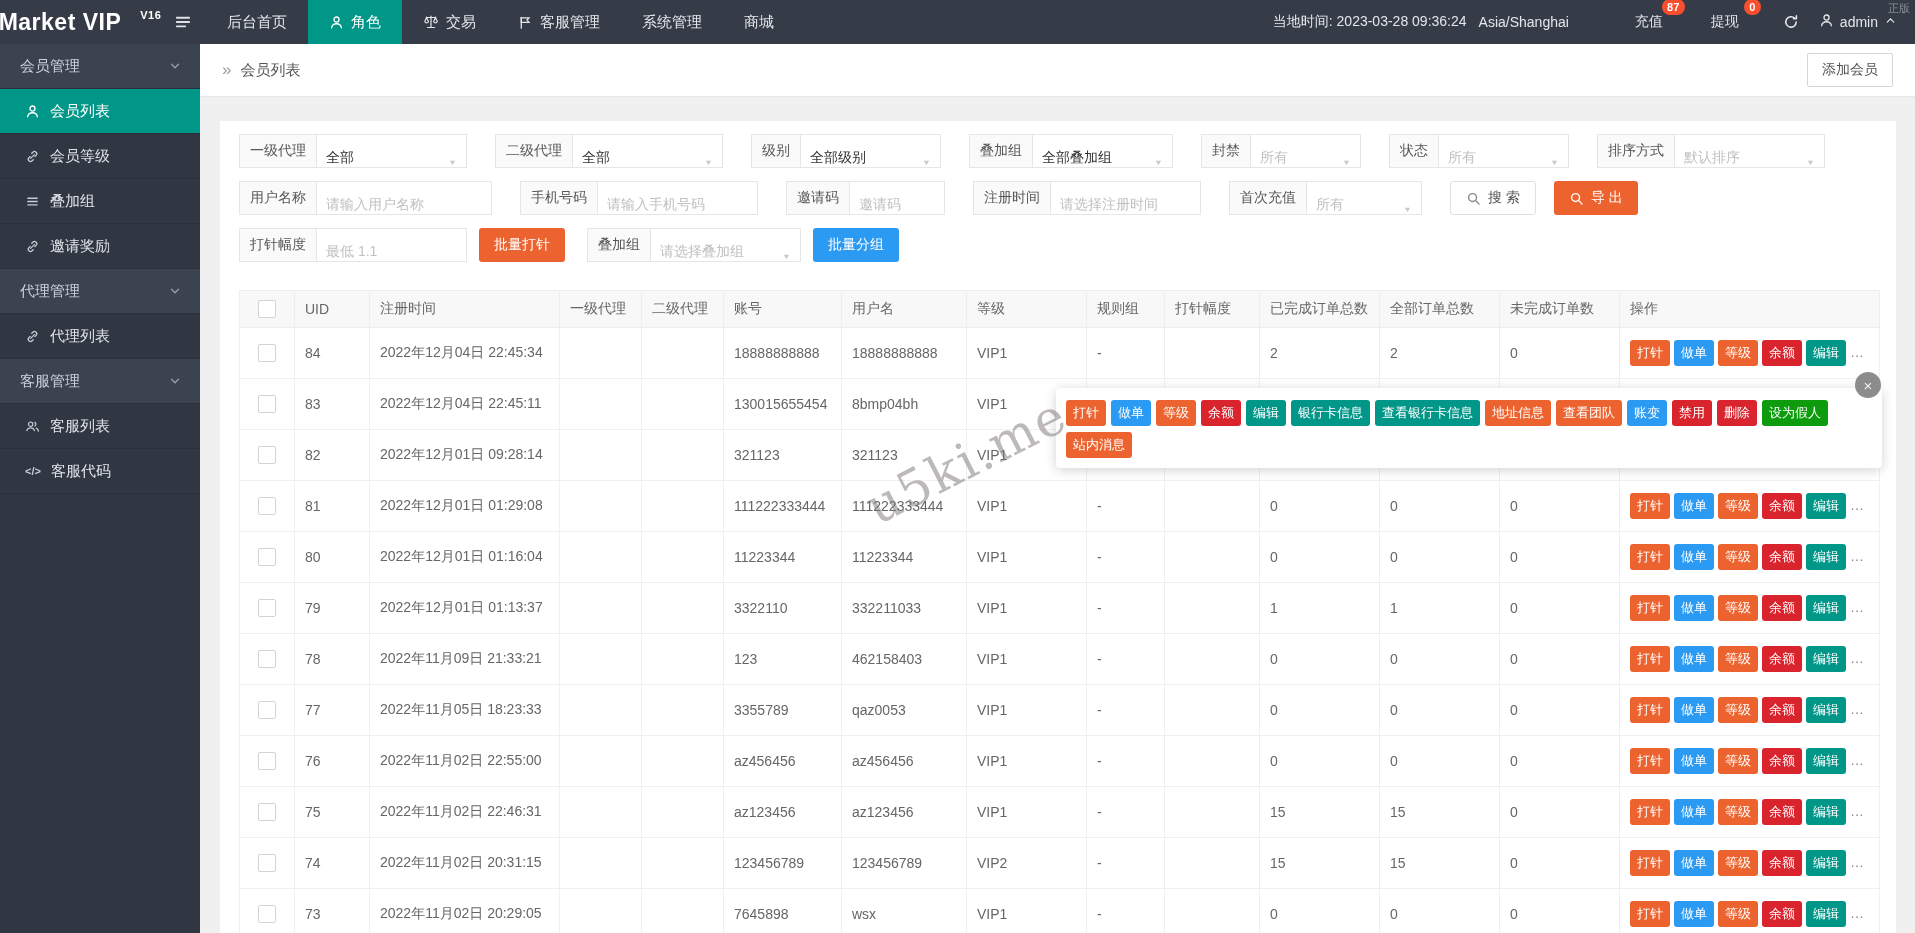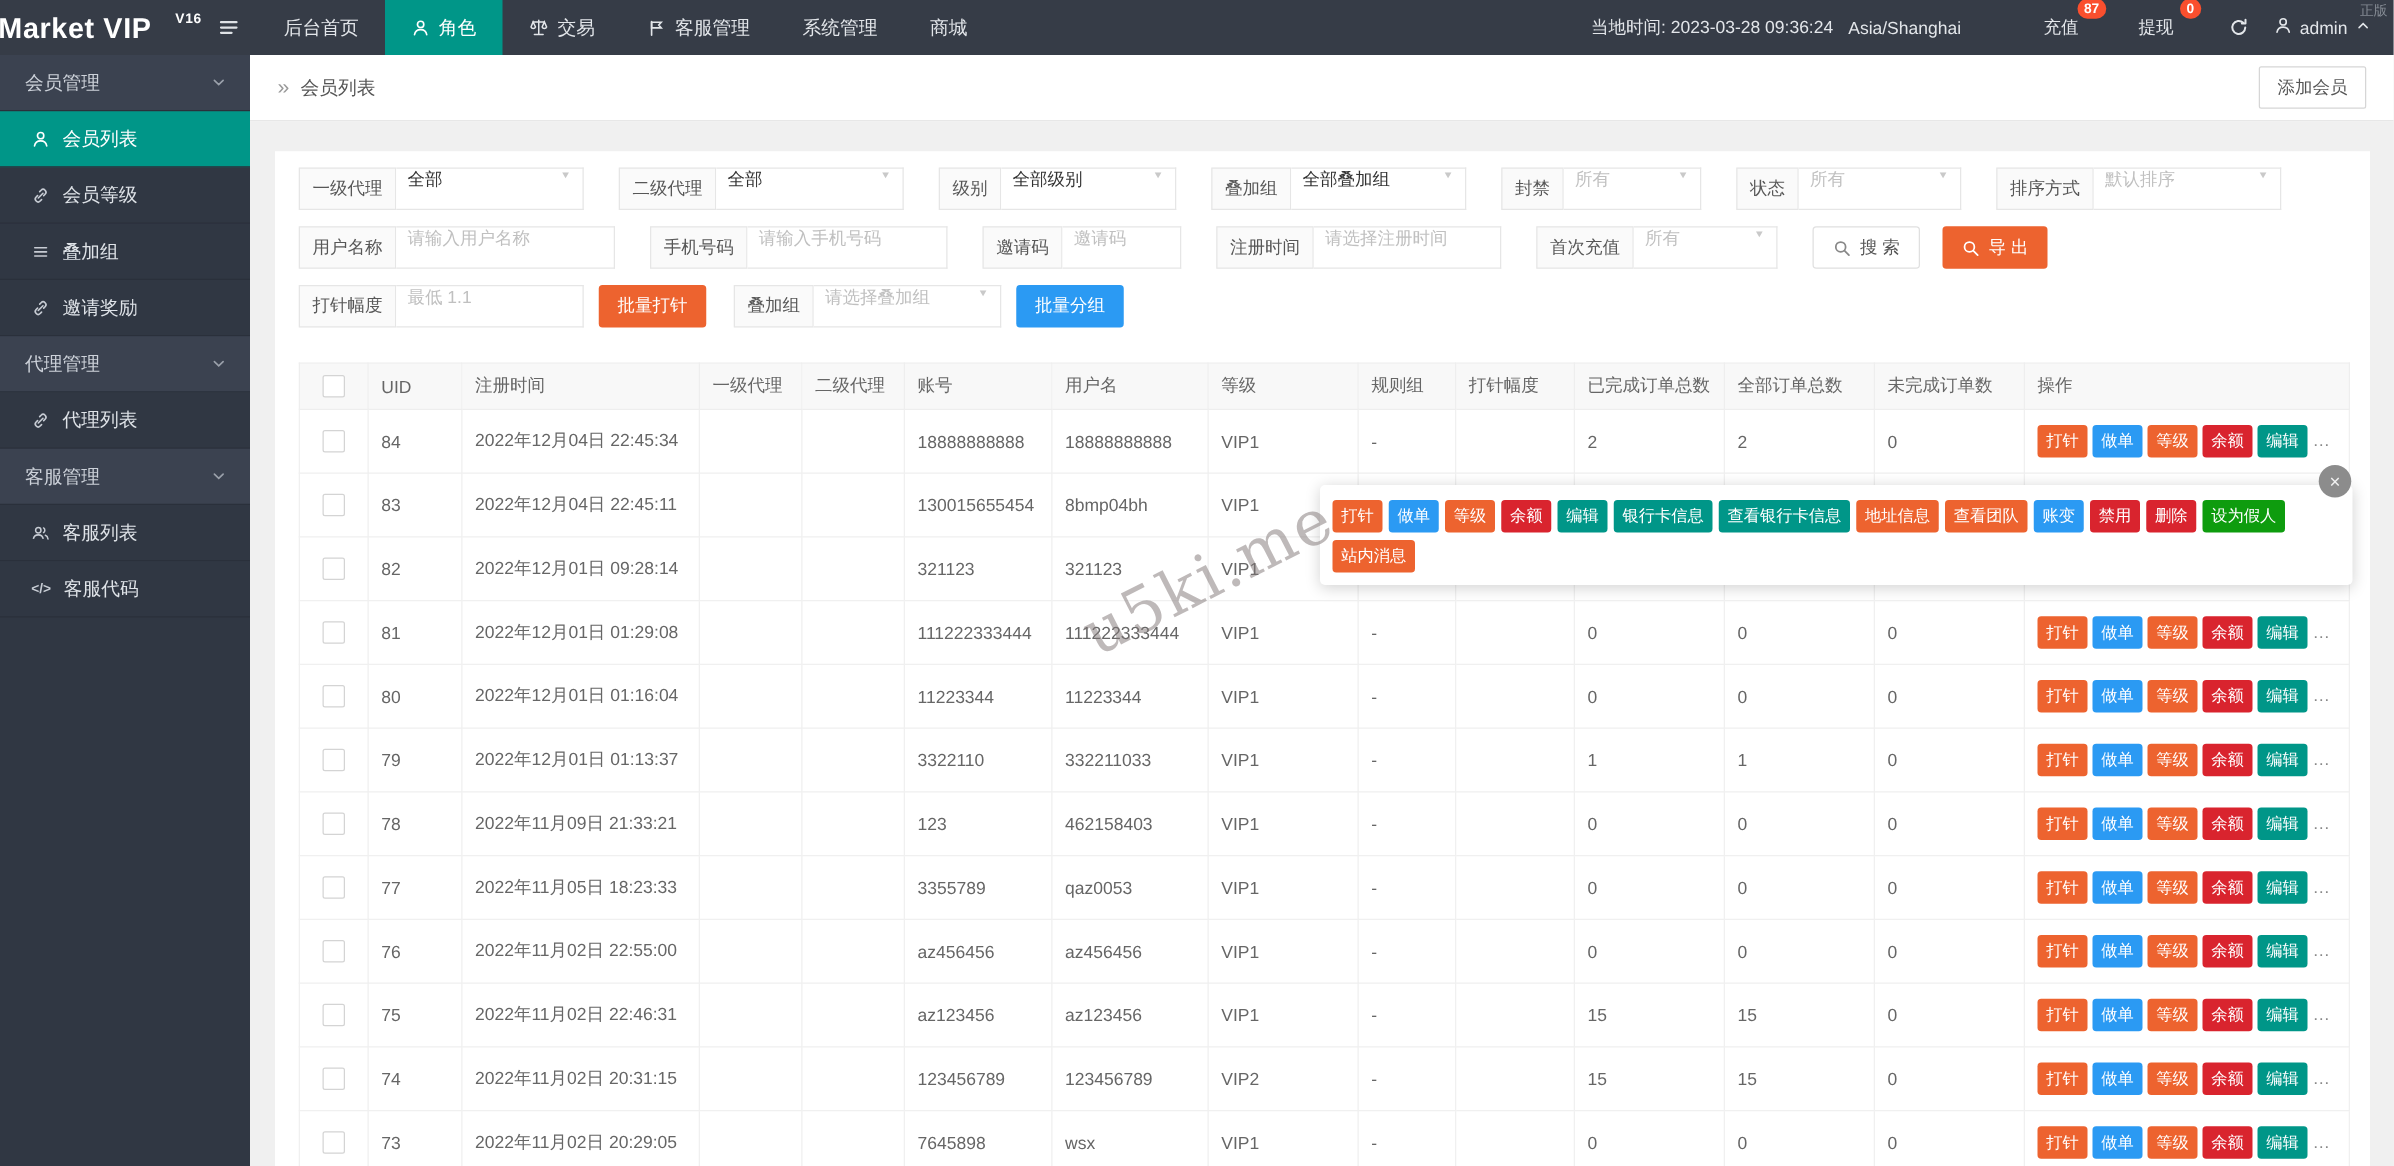--- a/index.html
+++ b/index.html
@@ -38,21 +38,21 @@
   .main{position:absolute;left:200px;top:44px;right:0;bottom:0;background:#f0f0f0}
   .bc-bar{height:53px;background:#fff;border-bottom:1px solid #e7e7e7;display:flex;align-items:center;padding:0 22px;font-size:15px;color:#555}
   .bc-icon{color:#9a9a9a;font-size:17px;margin-right:9px}
   .add-btn{margin-left:auto;background:#fff;border:1px solid #d6d6d6;border-radius:2px;color:#555;font-size:14px;padding:7px 14px;cursor:pointer;font-family:inherit}
   .card{position:absolute;left:20px;right:19px;top:77px;bottom:-80px;background:#fff;padding:13px 19px 0}
 
   
   .f-row{display:flex;align-items:center;margin-bottom:13px}
   .f-group{display:flex;align-items:stretch;height:34px;margin-right:28px}
   .f-label{display:flex;align-items:center;padding:0 10px;background:#fafafa;border:1px solid #e6e6e6;color:#575757;font-size:14px;white-space:nowrap}
-  .f-field{display:flex;align-items:flex-start;justify-content:space-between;border:1px solid #e6e6e6;border-left:none;padding:0 9px;font-size:14px;color:#333;background:#fff;cursor:pointer}
+  .f-field{display:flex;align-items:flex-end;justify-content:space-between;border:1px solid #e6e6e6;border-left:none;padding:0 9px;font-size:14px;color:#333;background:#fff;cursor:pointer}
   .f-field.muted{color:#c0c0c0}
   .caret{font-size:9px;color:#c9c9c9;margin-left:8px;transform:scaleY(.85);font-style:normal}
   .btn{height:34px;display:inline-flex;align-items:center;gap:7px;padding:0 15px;border-radius:3px;font-size:14px;cursor:pointer;border:none;color:#fff;margin-right:12px;font-family:inherit;white-space:nowrap}
   .btn-search{background:#fff;border:1px solid #e0e0e0;color:#555;margin-right:18px}
   .btn-search .icn{color:#888}
   .f-row3 .f-group{margin-right:12px}
   .f-row3 .btn{margin-right:22px}
 
   
   .grid{width:100%;border-collapse:collapse;margin-top:28px;table-layout:fixed}

